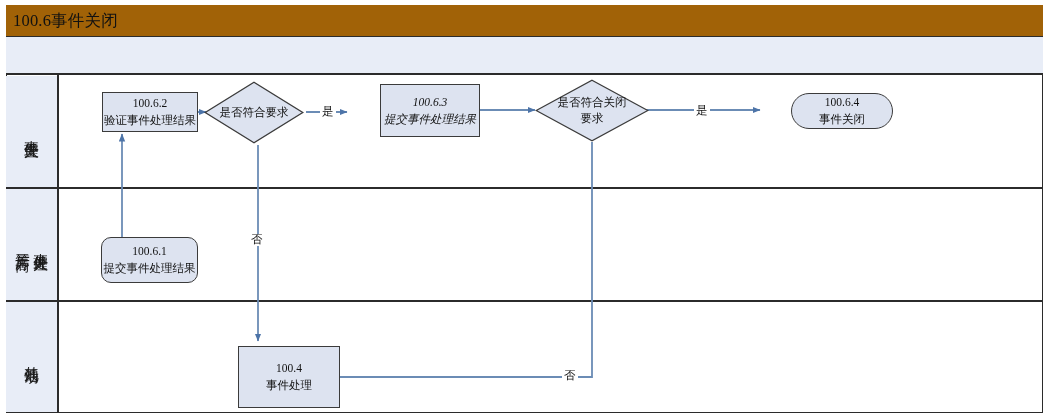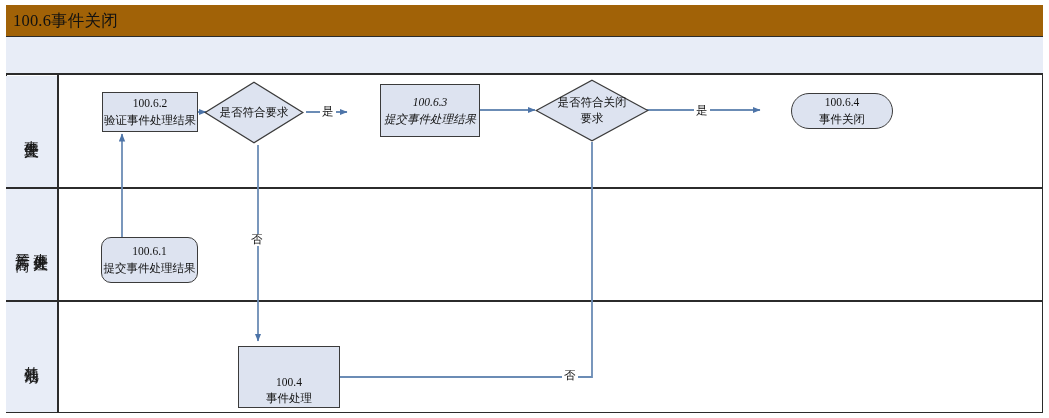--- a/index.html
+++ b/index.html
@@ -222,21 +222,21 @@
   <div class="node rounded" style="left:763px; top:93px; width:102px; height:36px;">
     <span class="l1">100.6.4</span>
     <span class="l2">事件关闭</span>
   </div>
 
   <div class="node" style="left:73px; top:237px; width:97px; height:46px;border-radius:10px;">
     <span class="l1">100.6.1</span>
     <span class="l2">提交事件处理结果</span>
   </div>
 
-  <div class="node" style="left:210px; top:346px; width:102px; height:62px;justify-content:flex-end;">
+  <div class="node" style="left:210px; top:346px; width:102px; height:62px;">
     <span class="l1">100.4</span>
     <span class="l2">事件处理</span>
   </div>
 
   <div class="edge-label" style="left:320px; top:106px;">是</div>
   <div class="edge-label" style="left:249px; top:234px;">否</div>
   <div class="edge-label" style="left:694px; top:105px;">是</div>
   <div class="edge-label" style="left:562px; top:370px;">否</div>
 
 </div>

